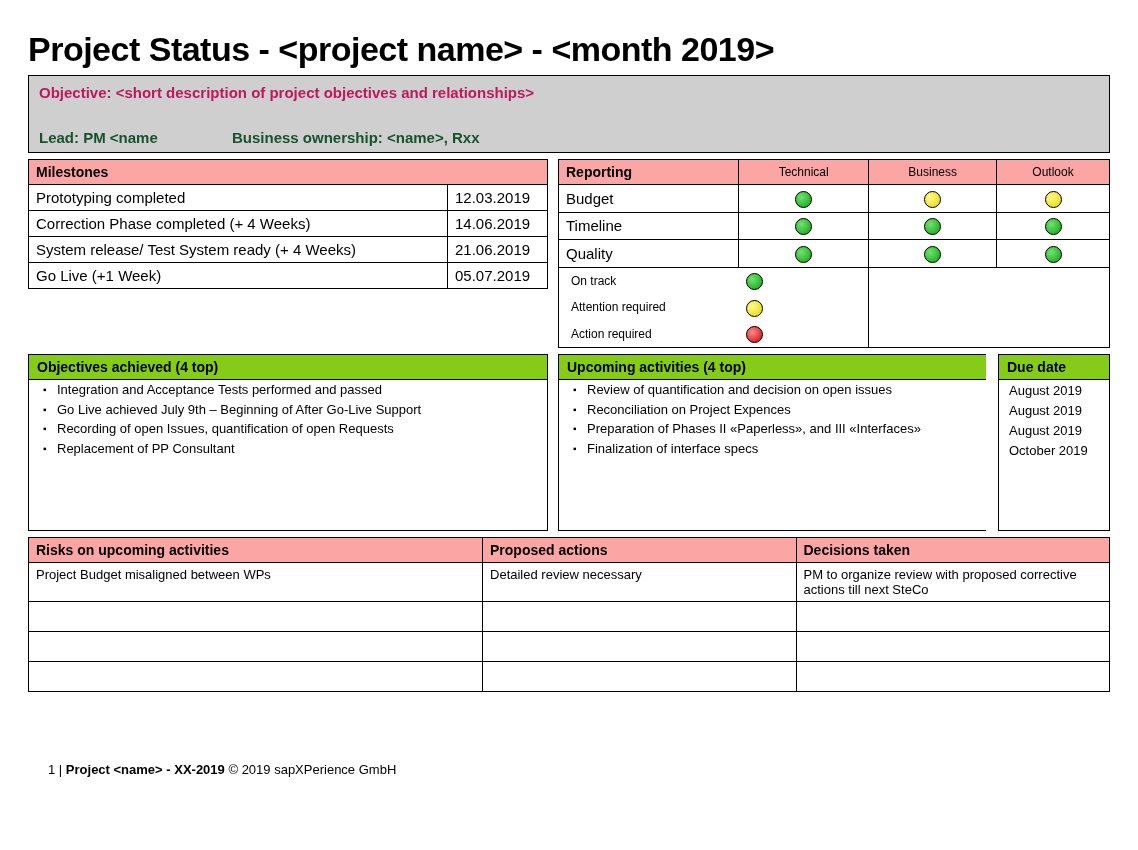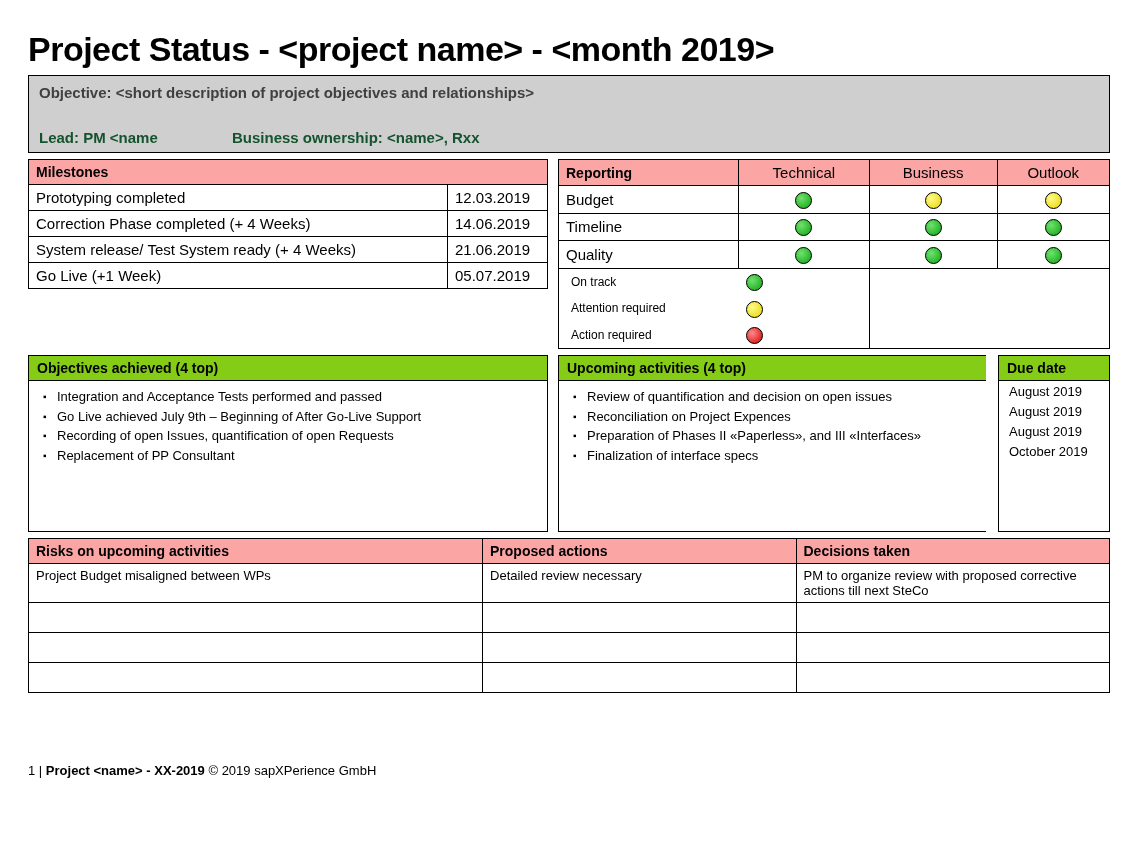--- a/index.html
+++ b/index.html
@@ -19,42 +19,42 @@
   }
   .topinfo {
     border: 1px solid #000;
     background: #cfcfcf;
     padding: 8px 10px 6px 10px;
     margin-bottom: 6px;
   }
   .topinfo .obj {
     font-weight: bold;
     font-size: 15px;
-    color: #404040;
+    color: #be185d;
     margin-bottom: 28px;
   }
   .topinfo .lead-row {
     font-weight: bold;
     font-size: 15px;
     color: #14532d;
   }
   .lead-row span.biz { margin-left: 70px; }
 
   .twocol {
     display: flex;
     gap: 10px;
     margin-bottom: 6px;
   }
   .left { width: 520px; }
   .right { flex: 1; }
 
   table { border-collapse: collapse; width: 100%; }
   th, td { border: 1px solid #000; padding: 4px 7px; font-size: 15px; vertical-align: middle; }
   th { background: #fca5a5; text-align: left; font-weight: bold; font-size: 14px; }
-  .small-hdr { font-size: 15px; text-align: center; font-weight: normal; }
+  .small-hdr { font-size: 12px; text-align: center; font-weight: normal; }
   .milestone-date { width: 100px; }
   td.milestone-row { height: 26px; }
 
   .status-cell { text-align: center; height: 24px; }
   .legend-box td { border-top: none; border-bottom: none; }
   .legend-left {
     border-left: 1px solid #000;
     border-right: none;
     font-size: 12px;
     padding-left: 12px;
@@ -76,21 +76,21 @@
     border: 1px solid #000;
   }
   .section-hdr {
     background: #84cc16;
     border-bottom: 1px solid #000;
     padding: 4px 8px;
     font-weight: bold;
     font-size: 14px;
   }
   .section-body {
-    padding: 6px 10px 6px 10px;
+    padding: 0 10px 6px 10px;
     font-size: 13px;
     min-height: 150px;
   }
   ul.sq {
     list-style: none;
     margin: 0;
     padding: 0 0 0 18px;
   }
   ul.sq li {
     position: relative;
@@ -110,20 +110,21 @@
   .due-wrap .section-body, .upcoming-wrap .section-body { min-height: 150px; }
   .due-list { font-size: 13px; line-height: 1.38; padding-top:1px;}
   .due-list div { padding: 1px 0; }
 
   .risks-table th { font-size: 14px; }
   .risks-table td { height: 30px; vertical-align: top; font-size: 13px; }
 
   .footer {
     margin-top: 70px;
     font-size: 13px;
+    margin-left: 20px;
   }
   .footer b { font-weight: bold; }
 
   .dot {
     display: inline-block;
     width: 17px; height: 17px;
     border-radius: 50%;
     border: 1px solid #000;
     vertical-align: middle;
   }

